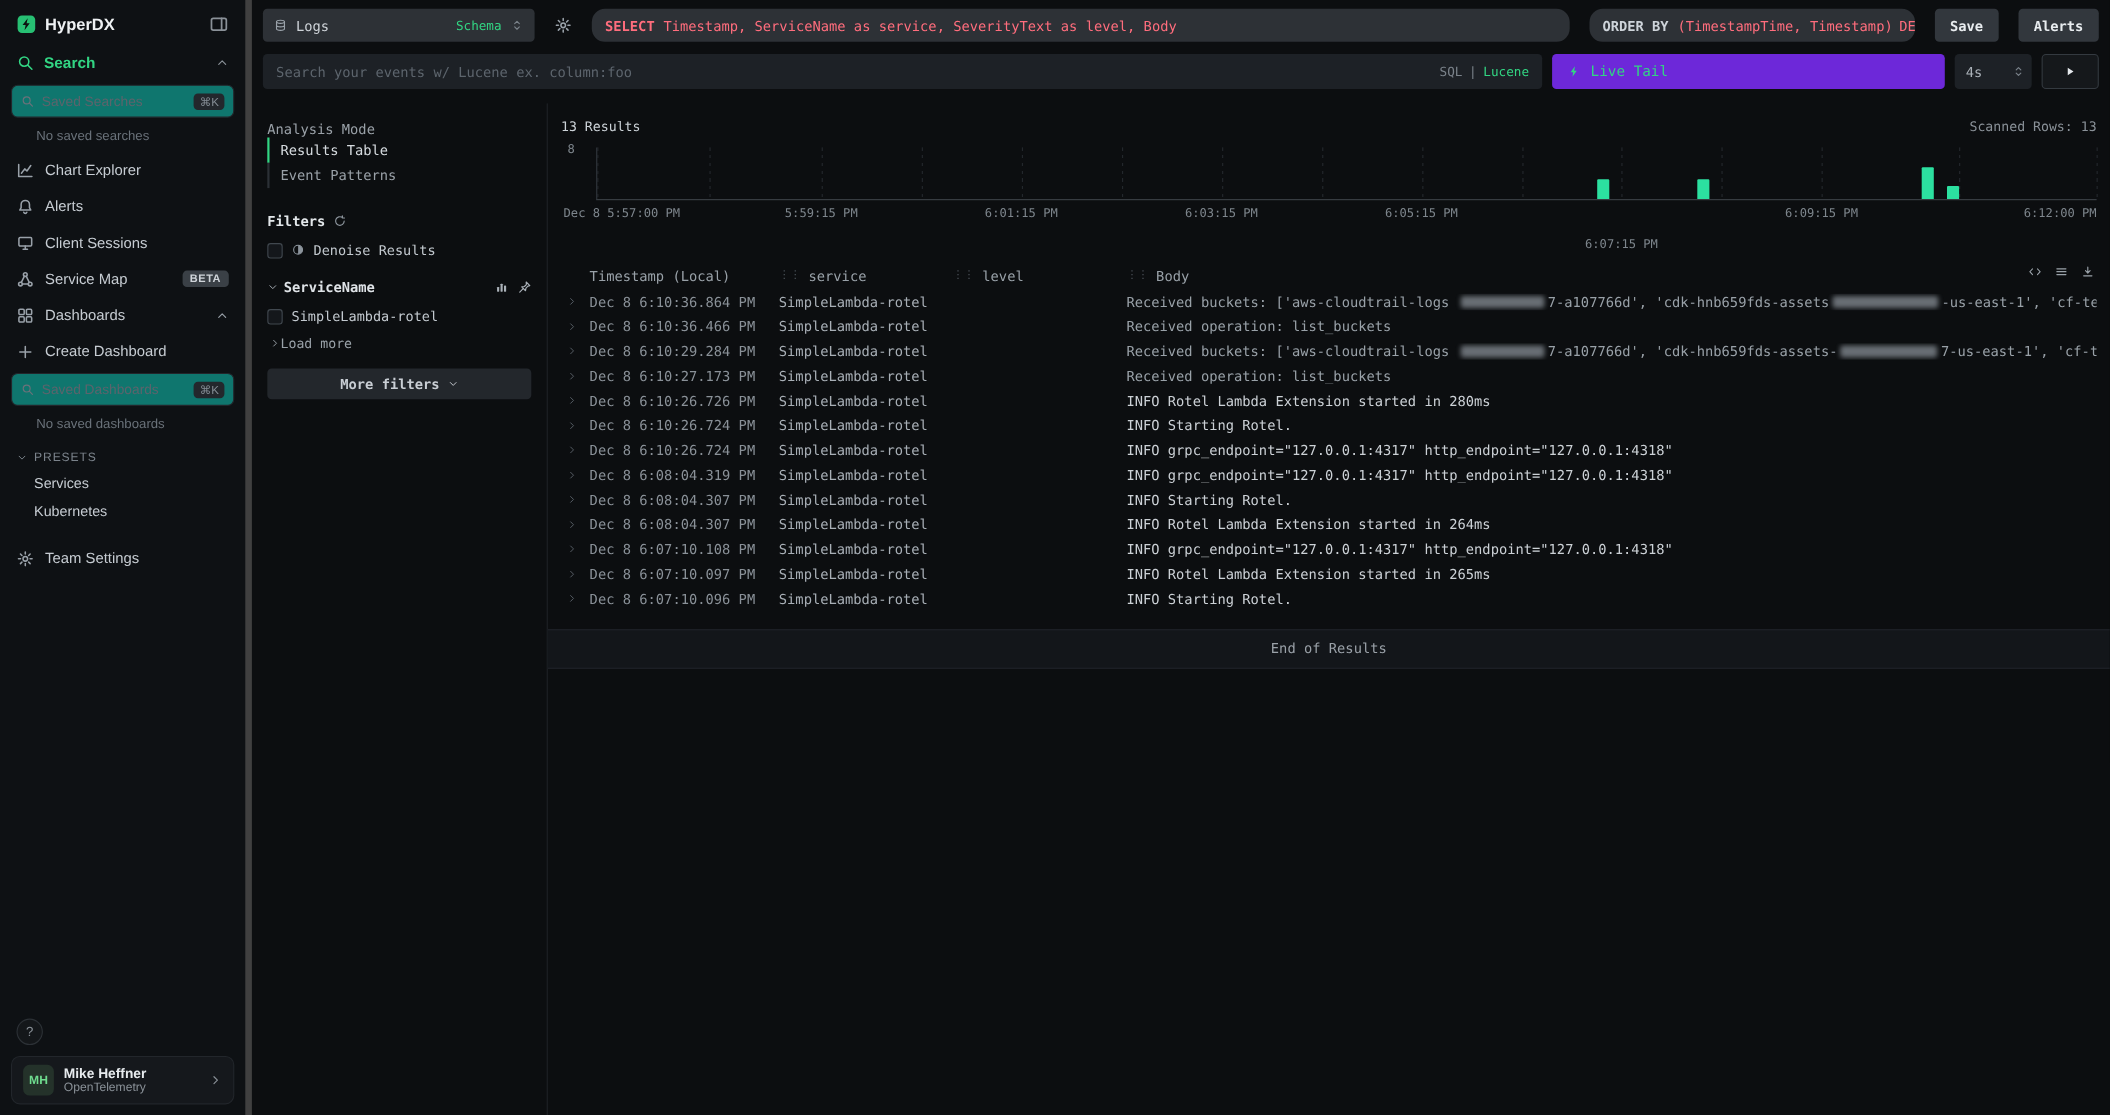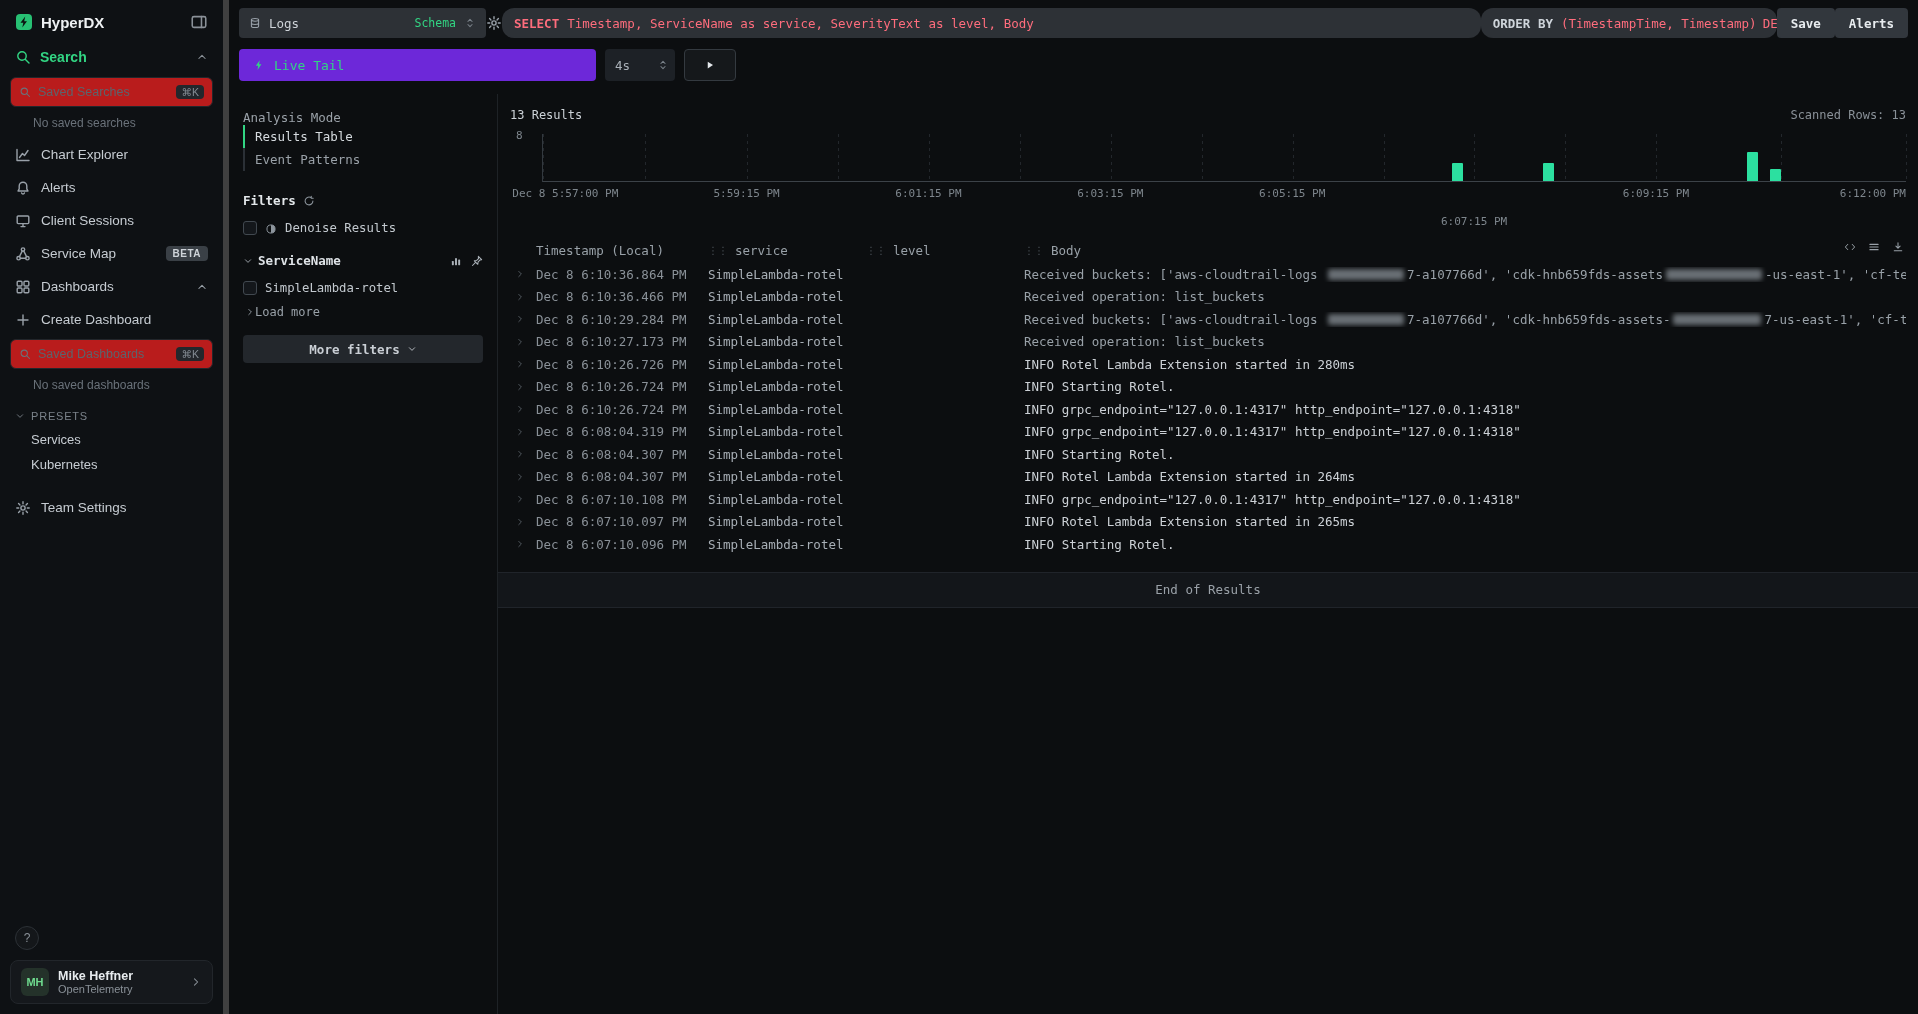--- a/index.html
+++ b/index.html
@@ -18,21 +18,21 @@
   .icon.xs svg{width:10px;height:10px}
 
   
   .sidebar{width:229px;min-width:229px;height:100%;background:var(--bg-side);border-right:6px solid #404040;display:flex;flex-direction:column}
   .brand-row{display:flex;align-items:center;gap:8px;padding:13px 15px 9px}
   .brand-row .icon svg{width:18px;height:18px}
   .brand-name{font-size:15px;font-weight:bold;color:#eef1f3;flex:1}
   .panels-toggle{color:#8a9198;cursor:pointer}
   .section-head{display:flex;align-items:center;gap:9px;padding:9px 15px;color:var(--green);font-weight:bold;font-size:14px;cursor:pointer}
   .section-head .chev{margin-left:auto;color:var(--dim)}
-  .side-search{display:flex;align-items:center;gap:7px;margin:3px 10px 7px;background:#b91c1c;border:1px solid #22262b;border-radius:6px;height:30px;padding:0 8px}
+  .side-search{display:flex;align-items:center;gap:7px;margin:3px 10px 7px;background:#0f766e;border:1px solid #22262b;border-radius:6px;height:30px;padding:0 8px}
   .side-search .icon{color:#6a727a}
   .side-search input{flex:1;min-width:0;background:none;border:none;outline:none;color:var(--txt);font-size:12.5px;font-family:var(--sans)}
   .side-search input::placeholder{color:#5c646c}
   .kbd{background:#23272c;color:#848c94;font-size:10.5px;border-radius:4px;padding:1px 5px;flex:none}
   .empty-note{color:#6a727a;font-size:12px;padding:2px 15px 8px 33px}
   .nav-item{display:flex;align-items:center;gap:10px;height:33px;padding:0 15px;color:#c6ccd2;font-size:13.5px;cursor:pointer}
   .nav-item .icon{color:#99a1a9}
   .badge{margin-left:auto;background:#3a4046;color:#cfd4d9;font-size:10px;font-weight:bold;padding:2px 7px;border-radius:4px;letter-spacing:.5px}
   .nav-chev{margin-left:auto;color:#8a9198}
   .presets-head{display:flex;gap:6px;align-items:center;color:#7b838b;font-size:11px;letter-spacing:.8px;padding:10px 15px 5px;cursor:pointer}
@@ -42,21 +42,21 @@
   .help-btn{width:24px;height:24px;border:1px solid #2c3136;border-radius:50%;display:flex;align-items:center;justify-content:center;color:#8a9198;font-size:12px;margin:0 0 10px 5px;background:#14171a;cursor:pointer}
   .user-card{display:flex;align-items:center;gap:9px;background:#15181c;border:1px solid #22262b;border-radius:8px;padding:7px 10px;cursor:pointer}
   .avatar{width:28px;height:28px;border-radius:6px;background:#24322a;color:#6fdc8f;font-weight:bold;font-size:11px;display:flex;align-items:center;justify-content:center;flex:none}
   .user-meta{min-width:0}
   .user-name{font-size:12.5px;font-weight:bold;color:#e7ebee;white-space:nowrap}
   .user-org{font-size:11px;color:#8a9198}
   .user-chev{margin-left:auto;color:#8a9198}
 
   
   .main{flex:1;display:flex;flex-direction:column;min-width:0}
-  .row1{height:46px;display:flex;align-items:center;gap:0;padding:0 10px}
+  .row1{height:46px;display:flex;align-items:center;gap:18px;padding:0 10px}
   .row2{height:42px;display:flex;align-items:flex-start;gap:9px;padding:3px 10px 0}
   .source-select{width:247px;height:30px;background:var(--input);border-radius:4px;display:flex;align-items:center;gap:8px;padding:0 10px;cursor:pointer}
   .source-select .icon{color:#9aa2aa}
   .src-label{font-family:var(--mono);font-size:12.5px;color:#ced3d8}
   .schema-label{margin-left:auto;color:var(--green);font-size:11.5px;font-family:var(--mono);cursor:pointer}
   .gear-standalone{color:#9aa2aa;cursor:pointer}
   .query{flex:1;display:flex;align-items:center;height:30px;background:var(--input);border-radius:12px;padding:0 12px;font-family:var(--mono);font-size:12.5px;white-space:nowrap;overflow:hidden;cursor:text}
   .query .kw{color:var(--red);font-weight:bold;margin-right:8px}
   .query .kw2{color:#ced4da;font-weight:bold;margin-right:8px}
   .query .frag{color:var(--red)}
@@ -75,21 +75,21 @@
 
   
   .content{flex:1;display:flex;min-height:0;margin-top:6px}
   .fpanel{width:269px;min-width:269px;border-right:1px solid var(--border);padding:16px 14px;font-family:var(--mono)}
   .fp-title{color:#9aa1a8;font-size:12.5px}
   .mode-list{margin-top:0}
   .mode-item{border-left:2px solid #2b3036;padding:4px 10px;font-size:12.5px;color:#9aa1a8;cursor:pointer}
   .mode-item.active{border-color:var(--green);color:#d6dbdf}
   .fp-filters{display:flex;align-items:center;gap:7px;margin-top:22px;color:#e3e7ea;font-weight:bold;font-size:12.5px}
   .dim-ic{color:#8d959d}
-  .check-row{display:flex;align-items:flex-end;gap:8px;margin-top:13px;font-size:12.3px;color:#c3c9cf;cursor:pointer}
+  .check-row{display:flex;align-items:flex-start;gap:8px;margin-top:13px;font-size:12.3px;color:#c3c9cf;cursor:pointer}
   .checkbox{width:14px;height:14px;border:1px solid #41484f;border-radius:3px;background:#14171b;flex:none}
   .group-head{display:flex;align-items:center;gap:5px;margin-top:18px;color:#dfe3e7;font-weight:bold;font-size:12.5px;cursor:pointer}
   .group-head .icon{color:#aab1b8}
   .group-icons{margin-left:auto;display:flex;gap:9px;color:#8d959d}
   .load-more{display:flex;align-items:center;gap:0;margin-top:10px;color:#99a1a8;font-size:12px;padding-left:2px;cursor:pointer}
   .more-filters{margin-top:16px;width:100%;height:28px;background:#23272c;border:none;border-radius:4px;color:#c9ced4;font-family:var(--mono);font-size:12.5px;font-weight:bold;display:flex;align-items:center;justify-content:center;gap:7px;cursor:pointer}
 
   .results{flex:1;min-width:0;padding:14px 12px 0;display:flex;flex-direction:column}
   .res-head{display:flex;justify-content:space-between;font-family:var(--mono);font-size:12px;color:#cdd3d8}
   .res-head .scanned{color:#8a9198}
@@ -314,20 +314,28 @@
       <div class="query order">
         <span class="kw2">ORDER BY</span>
         <span class="frag">(TimestampTime, Timestamp)</span>
         <span class="frag">DESC</span>
       </div>
       <button class="btn">Save</button>
       <button class="btn">Alerts</button>
     </div>
 
     <div class="row2">
+      <div class="search-events">
+        <input placeholder="Search your events w/ Lucene ex. column:foo" style="">
+        <span class="langs">
+          <span>SQL</span>
+          <span>|</span>
+          <span class="lucene">Lucene</span>
+        </span>
+      </div>
       <button class="live-tail">
         <span class="icon sm">
             <svg viewBox="0 0 16 16">
               <path d="M9 1.5L3.8 9h3.1l-.9 5.5L11.2 7H8.1z" fill="currentColor"></path>
             </svg>
           </span>
         <span>Live Tail</span>
       </button>
       <div class="interval">
         <span>4s</span>

